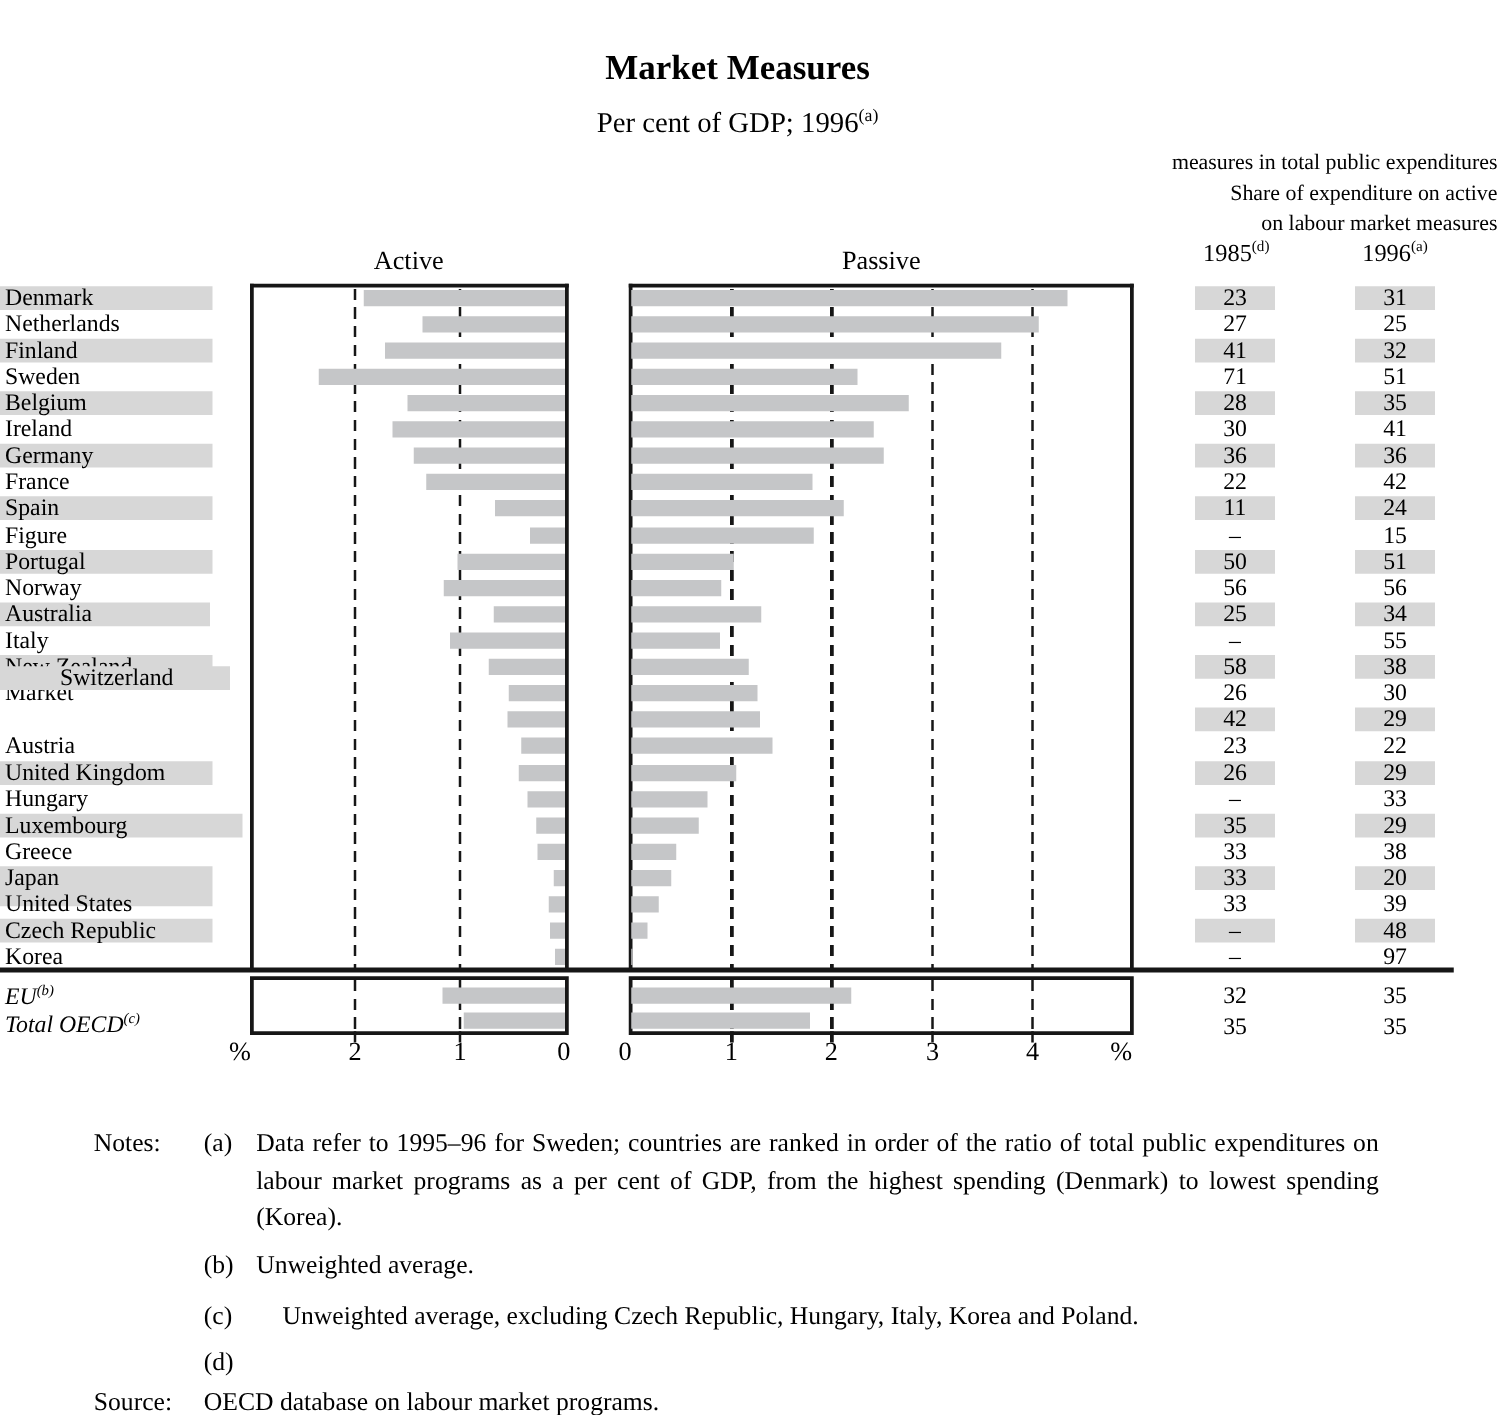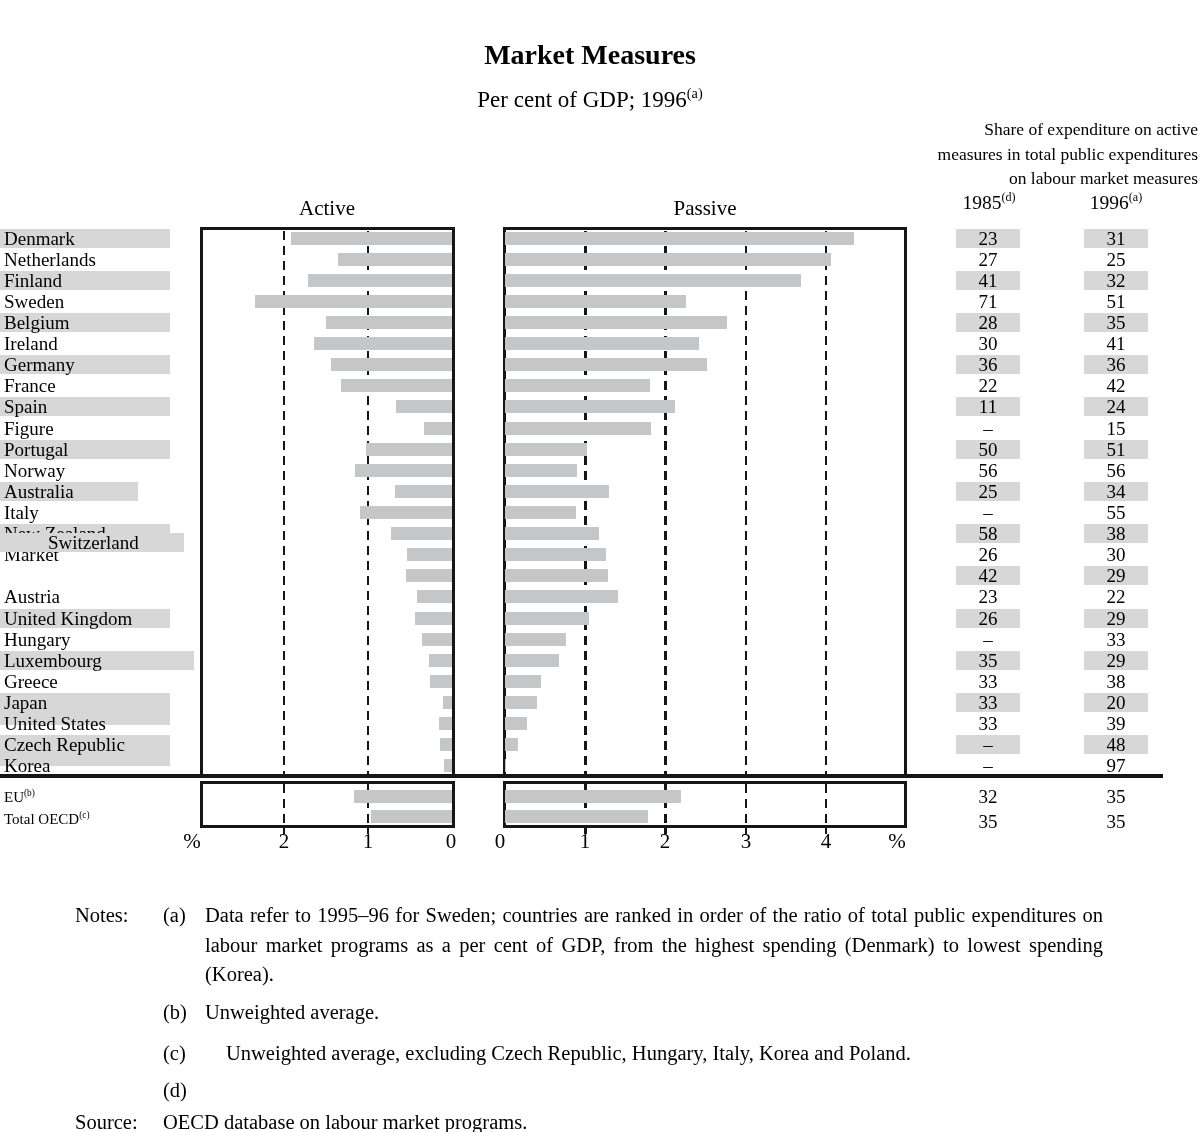--- a/index.html
+++ b/index.html
@@ -15,35 +15,35 @@
   .panel{border:3px solid #161616;border-bottom:none;box-sizing:border-box;background:transparent;}
   .panel-eu{border:3px solid #161616;box-sizing:border-box;}
   .vdash{width:2.5px;background:repeating-linear-gradient(180deg,#161616 0px,#161616 9px,rgba(0,0,0,0) 9px,rgba(0,0,0,0) 15px);}
   .rowshade{background:#d7d7d7;}
   .country-label{font-size:19px;line-height:19px;padding-left:4px;box-sizing:border-box;white-space:nowrap;}
   .bar{background:#c5c6c8;height:13px;}
   .cell{width:64px;text-align:center;font-size:19px;line-height:19px;}
   .sep-line{left:0;top:773.5px;width:1163px;height:4px;background:#161616;}
   .axis-label{top:829px;width:60px;text-align:center;font-size:21px;}
   .tickstub{top:824.5px;width:2.5px;height:9px;background:#161616;}
-  .summary-label{font-size:15px;line-height:20px;white-space:nowrap;}
+  .summary-label{font-size:19px;line-height:20px;white-space:nowrap;font-style:italic;}
   .notes{font-size:20.5px;line-height:29.5px;}
   .note-text{width:898px;text-align:justify;}
 </style>
 </head>
 <body>
 
 <div class="page">
 
   <div class="abs title-line" style="top:38px;">Market Measures</div>
   <div class="abs subtitle" style="top:85px;"><span>Per cent of GDP; 1996</span><sup>(a)</sup></div>
 
   <div class="abs share-header">
+    <div>measures in total public expenditures</div>
     <div>Share of expenditure on active</div>
-    <div>measures in total public expenditures</div>
     <div>on labour market measures</div>
   </div>
   <div class="abs col-head" style="left:939px;"><span>1985</span><sup>(d)</sup></div>
   <div class="abs col-head" style="left:1066px;"><span>1996</span><sup>(a)</sup></div>
 
   <div class="abs panel-label" style="left:227px;">Active</div>
   <div class="abs panel-label" style="left:605px;">Passive</div>
 
   <div class="abs panel" id="active-panel" style="left:200px;top:227px;width:255px;height:550px;"></div>
   <div class="abs panel" id="passive-panel" style="left:503px;top:227px;width:404px;height:550px;"></div>
@@ -149,21 +149,21 @@
     <div class="abs country-label rowshade" style="left: 0px; top: 439.65px; width: 170px; height: 19px;">Portugal</div>
     <div class="abs bar" style="left: 366.32px; top: 442.65px; width: 85.68px;"></div>
     <div class="abs bar" style="left: 505px; top: 442.65px; width: 81.906px;"></div>
     <div class="abs cell rowshade" style="left: 956px; top: 439.65px; height: 19px;">50</div>
     <div class="abs cell rowshade" style="left: 1084px; top: 439.65px; height: 19px;">51</div>
     <div class="abs country-label" style="left: 0px; top: 460.765px; width: 170px; height: 19px;">Norway</div>
     <div class="abs bar" style="left: 354.56px; top: 463.765px; width: 97.44px;"></div>
     <div class="abs bar" style="left: 505px; top: 463.765px; width: 72.27px;"></div>
     <div class="abs cell" style="left: 956px; top: 460.765px; height: 19px;">56</div>
     <div class="abs cell" style="left: 1084px; top: 460.765px; height: 19px;">56</div>
-    <div class="abs country-label rowshade" style="left: 0px; top: 481.88px; width: 138px; height: 19px;">Australia</div>
+    <div class="abs country-label rowshade" style="left: 0px; top: 481.88px; width: 168px; height: 19px;">Australia</div>
     <div class="abs bar" style="left: 394.88px; top: 484.88px; width: 57.12px;"></div>
     <div class="abs bar" style="left: 505px; top: 484.88px; width: 104.39px;"></div>
     <div class="abs cell rowshade" style="left: 956px; top: 481.88px; height: 19px;">25</div>
     <div class="abs cell rowshade" style="left: 1084px; top: 481.88px; height: 19px;">34</div>
     <div class="abs country-label" style="left: 0px; top: 502.995px; width: 170px; height: 19px;">Italy</div>
     <div class="abs bar" style="left: 360.44px; top: 505.995px; width: 91.56px;"></div>
     <div class="abs bar" style="left: 505px; top: 505.995px; width: 70.664px;"></div>
     <div class="abs cell" style="left: 956px; top: 502.995px; height: 19px;">–</div>
     <div class="abs cell" style="left: 1084px; top: 502.995px; height: 19px;">55</div>
     <div class="abs country-label rowshade" style="left: 0px; top: 524.11px; width: 170px; height: 19px;">New Zealand</div>
@@ -209,21 +209,21 @@
     <div class="abs country-label rowshade" style="left: 0px; top: 693.03px; width: 170px; height: 32px;">Japan</div>
     <div class="abs bar" style="left: 442.76px; top: 696.03px; width: 9.24px;"></div>
     <div class="abs bar" style="left: 505px; top: 696.03px; width: 32.12px;"></div>
     <div class="abs cell rowshade" style="left: 956px; top: 693.03px; height: 19px;">33</div>
     <div class="abs cell rowshade" style="left: 1084px; top: 693.03px; height: 19px;">20</div>
     <div class="abs country-label" style="left: 0px; top: 714.145px; width: 170px; height: 19px;">United States</div>
     <div class="abs bar" style="left: 438.56px; top: 717.145px; width: 13.44px;"></div>
     <div class="abs bar" style="left: 505px; top: 717.145px; width: 21.681px;"></div>
     <div class="abs cell" style="left: 956px; top: 714.145px; height: 19px;">33</div>
     <div class="abs cell" style="left: 1084px; top: 714.145px; height: 19px;">39</div>
-    <div class="abs country-label rowshade" style="left: 0px; top: 735.26px; width: 170px; height: 31px;">Czech Republic</div>
+    <div class="abs country-label rowshade" style="left: 0px; top: 735.26px; width: 170px; height: 19px;">Czech Republic</div>
     <div class="abs bar" style="left: 440.24px; top: 738.26px; width: 11.76px;"></div>
     <div class="abs bar" style="left: 505px; top: 738.26px; width: 12.848px;"></div>
     <div class="abs cell rowshade" style="left: 956px; top: 735.26px; height: 19px;">–</div>
     <div class="abs cell rowshade" style="left: 1084px; top: 735.26px; height: 19px;">48</div>
     <div class="abs country-label" style="left: 0px; top: 756.375px; width: 170px; height: 19px;">Korea</div>
     <div class="abs bar" style="left: 444.44px; top: 759.375px; width: 7.56px;"></div>
     <div class="abs bar" style="left: 505px; top: 759.375px; width: 0.803px;"></div>
     <div class="abs cell" style="left: 956px; top: 756.375px; height: 19px;">–</div>
     <div class="abs cell" style="left: 1084px; top: 756.375px; height: 19px;">97</div>
     <div class="abs summary-label" style="left: 4px; top: 783px;"><span>EU</span><sup>(b)</sup></div>

